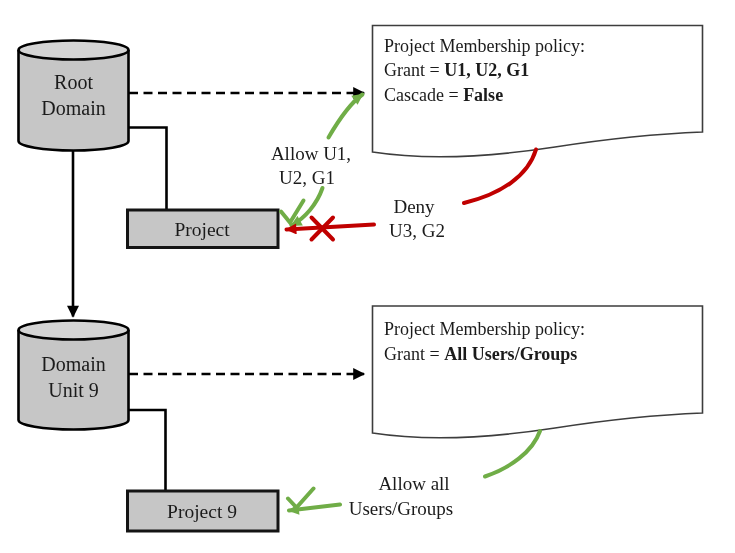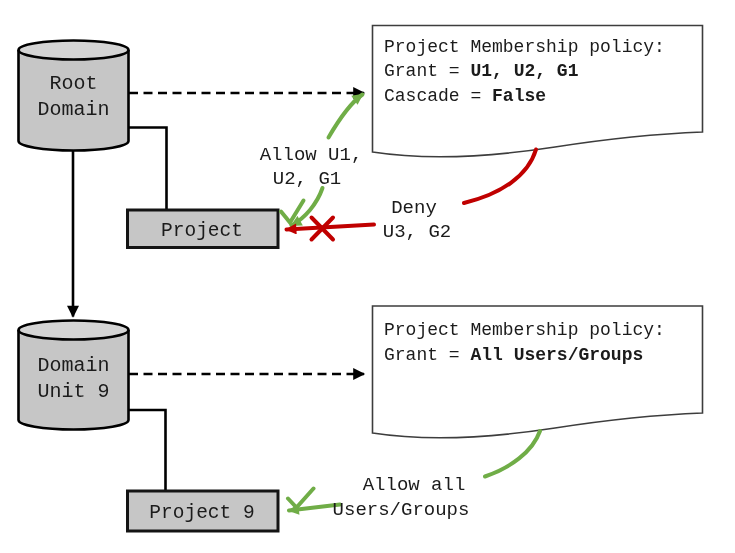--- a/index.html
+++ b/index.html
@@ -1,17 +1,17 @@
 <!DOCTYPE html>
 <html><head>
 <meta charset="utf-8">
 <style>
   html,body{margin:0;padding:0;background:#ffffff;}
   .stage{position:relative;width:735px;height:553px;background:#ffffff;overflow:hidden;
-         font-family:Liberation Mono, monospace;}
+         font-family:Liberation Serif, serif;}
   svg{display:block;}
   text{fill:#1b1b1b;}
   .cyl-body{fill:#c6c6c6;stroke:#000000;stroke-width:2.6;}
   .cyl-top{fill:#d4d4d4;stroke:#000000;stroke-width:2.6;}
   .box{fill:#c6c6c6;stroke:#141414;stroke-width:3;}
   .doc{fill:#ffffff;stroke:#3d3d3d;stroke-width:1.6;}
   .conn{stroke:#000000;stroke-width:2.6;fill:none;}
   .dash{stroke-dasharray:9 5.5;}
   .flow{stroke-width:4;fill:none;stroke-linecap:round;}
   .green{stroke:#70ad47;}

